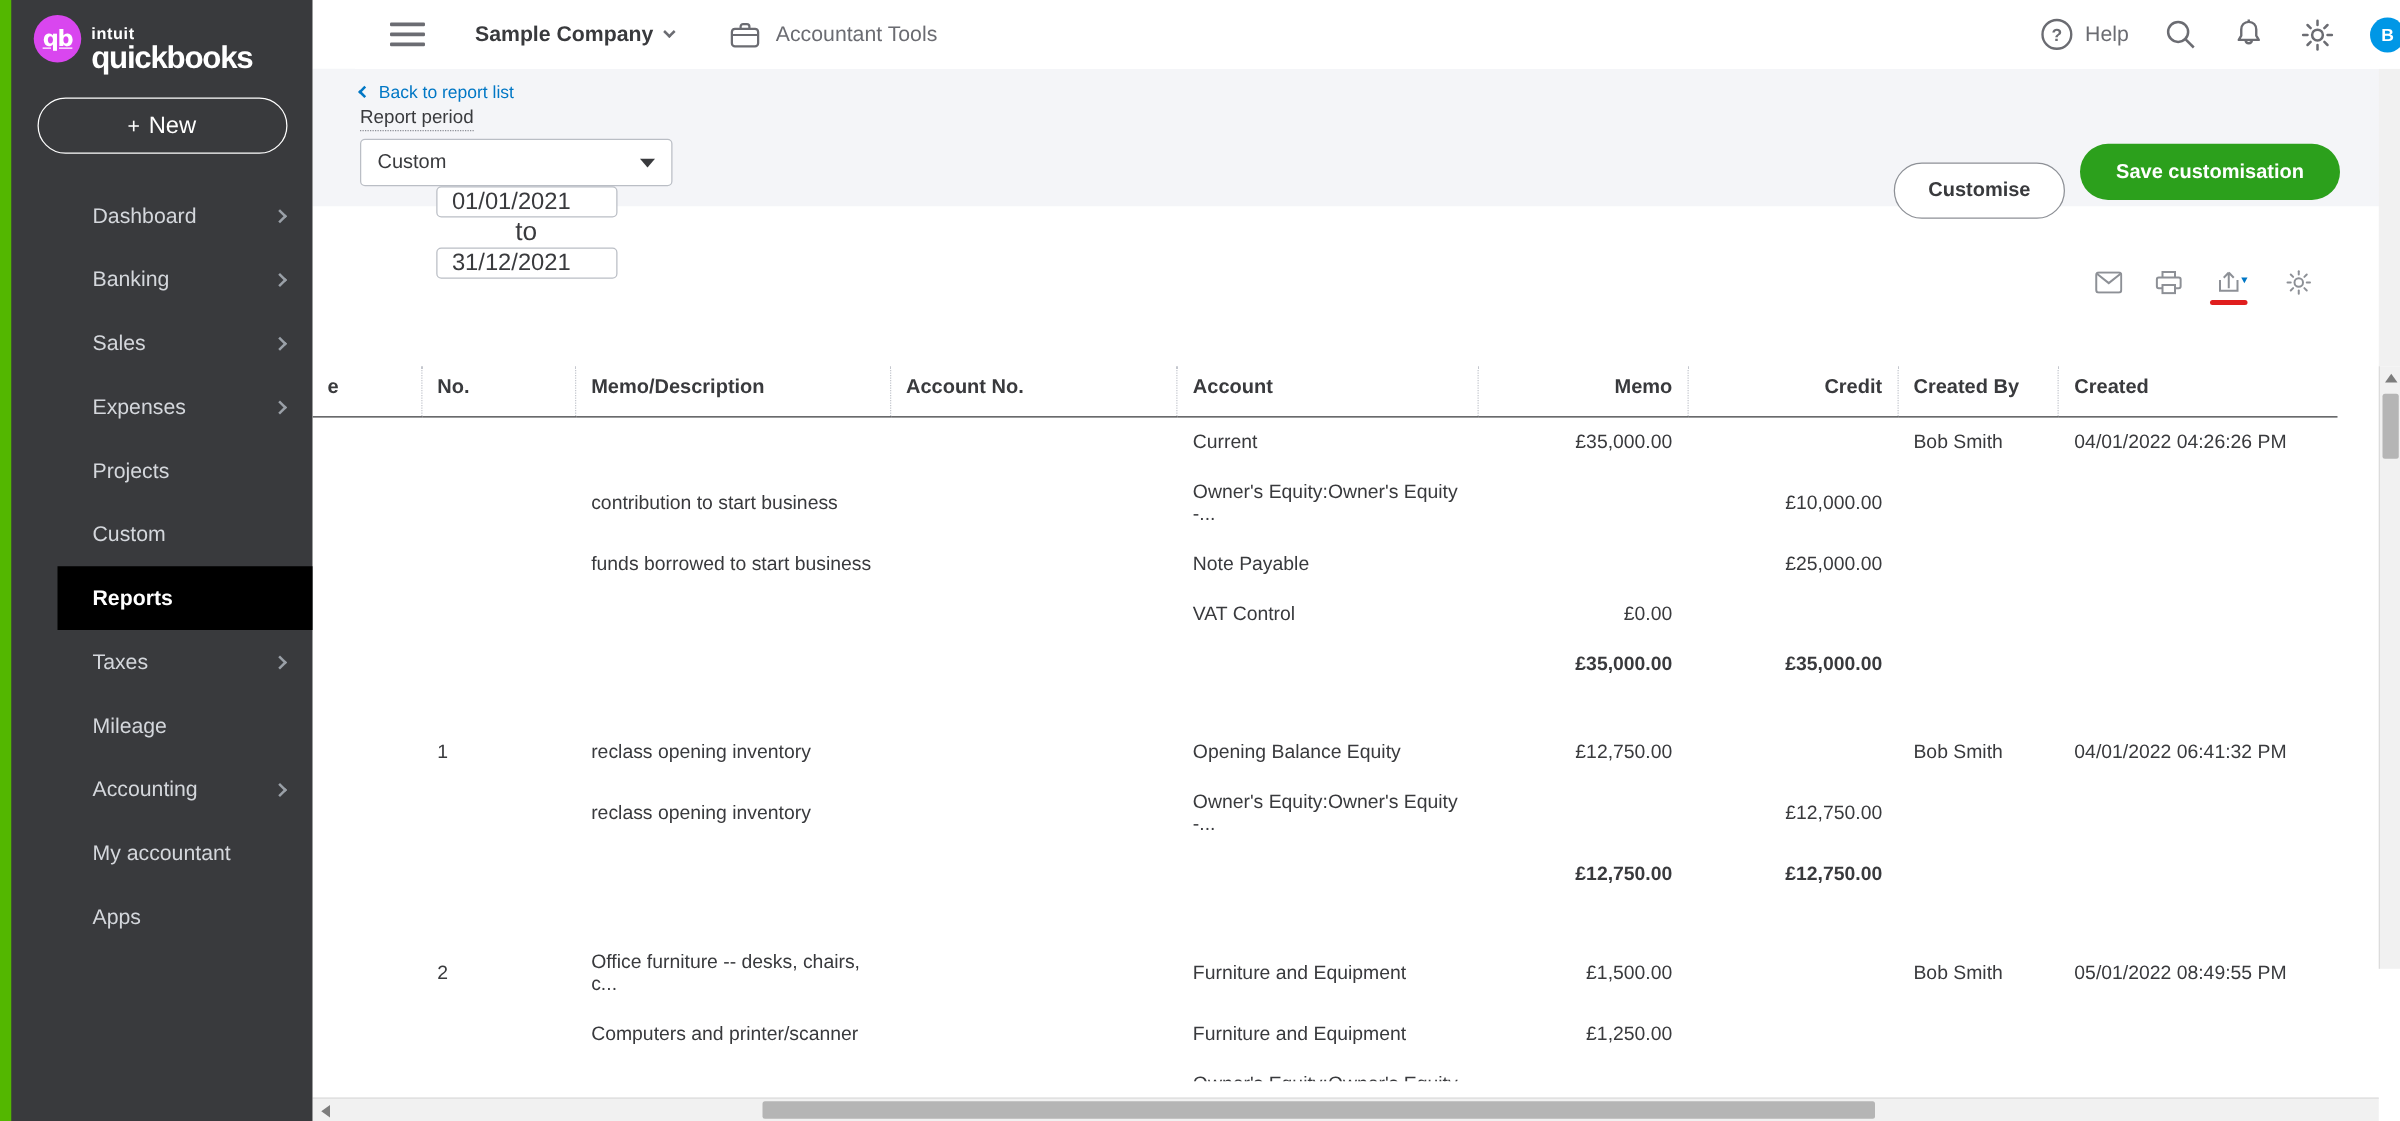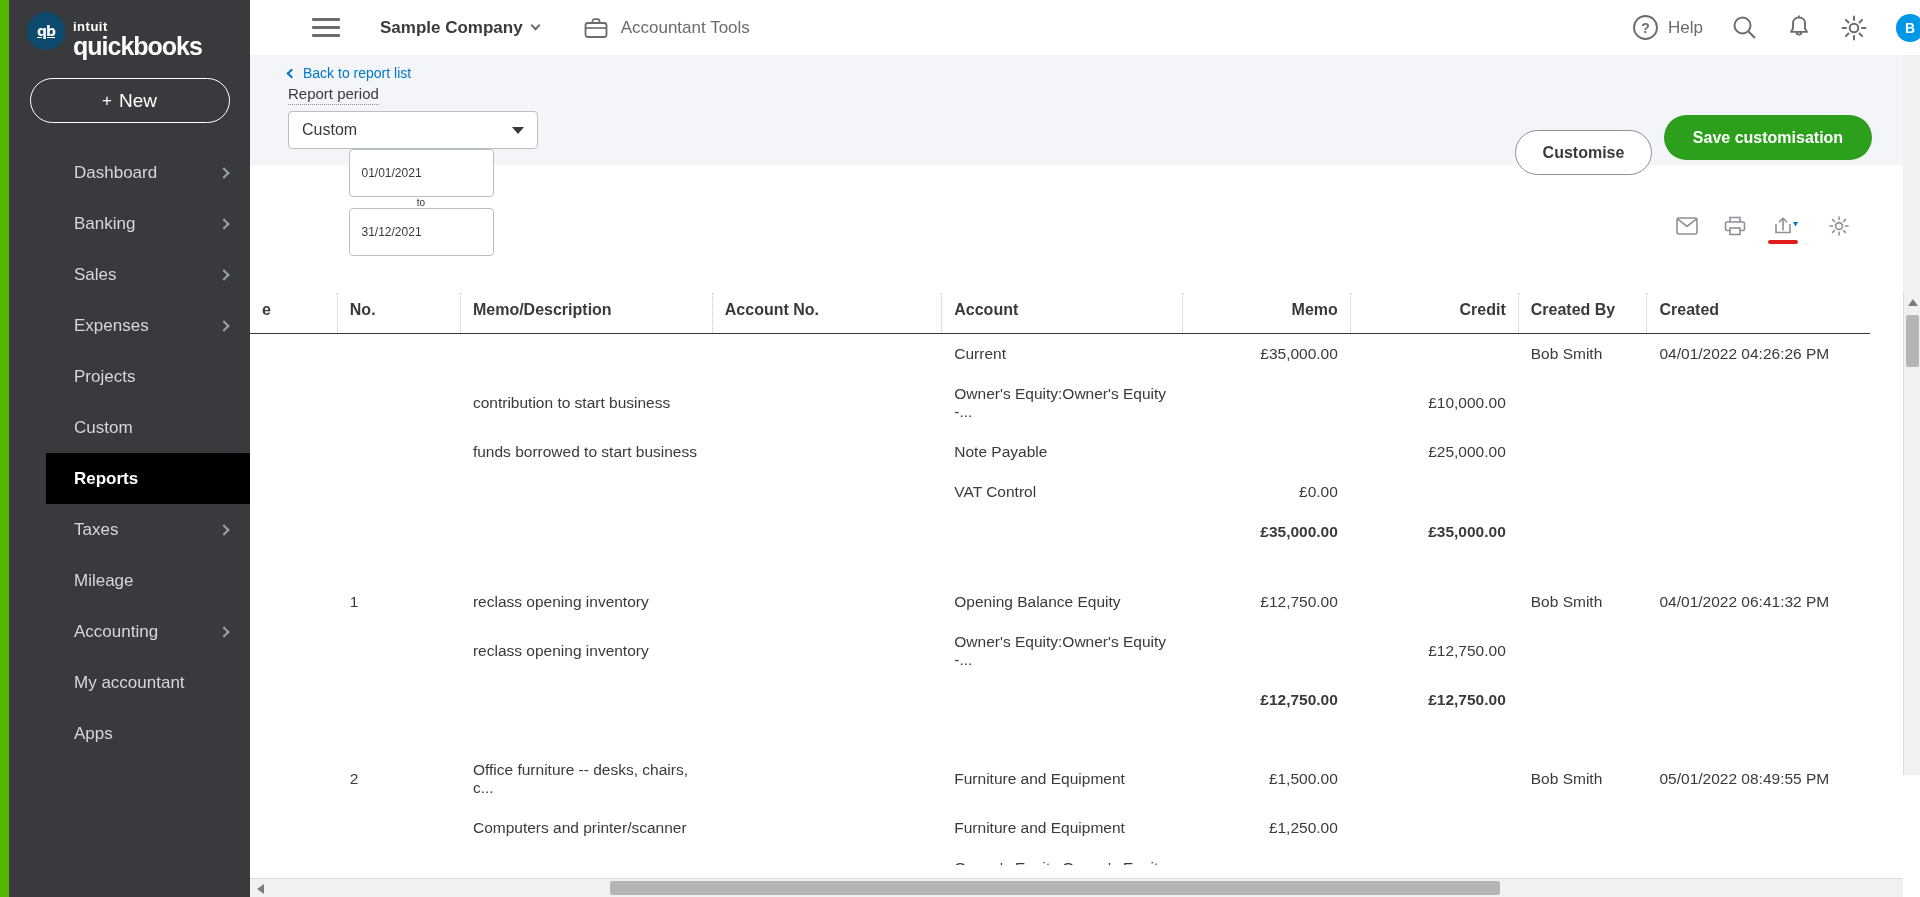--- a/index.html
+++ b/index.html
@@ -10,23 +10,23 @@
   }
   body { position: relative; }
 
   
   #sidebar {
     position: absolute; left: 0; top: 0; width: 250px; height: 897px;
     background: #393a3d; border-left: 9px solid #53b700; z-index: 20;
   }
   #logo-area { height: 62px; display: flex; align-items: center; padding-left: 18px; }
   .qb-mark {
-    width: 38px; height: 38px; border-radius: 50%; background: #0c4a6e;
+    width: 38px; height: 38px; border-radius: 50%; background: #d946ef;
     display: flex; align-items: center; justify-content: center;
-    color: #fff; font-size: 14px; font-weight: bold; letter-spacing: -1px;
+    color: #fff; font-size: 18px; font-weight: bold; letter-spacing: -1px;
     font-family: "DejaVu Sans", sans-serif;
     text-decoration: underline;
   }
   .logo-text { margin-left: 8px; line-height: 1; }
   .logo-intuit { color: #fff; font-size: 13px; font-weight: bold; letter-spacing: 0.5px; display: block; margin-top: 17px; }
   .logo-qb { color: #fff; font-size: 25px; font-weight: bold; letter-spacing: -1px; display: block; margin-top: 1px; }
 
   #new-button {
     margin: 16px auto 0 auto; width: 200px; height: 45px;
     border: 1.5px solid #fff; border-radius: 24px; background: transparent;
@@ -104,25 +104,25 @@
     width: 250px; height: 38px; background: #fff; border: 1px solid #babec5;
     border-radius: 4px; display: flex; align-items: center;
     padding: 0 13px; font-size: 16px; color: #393a3d; cursor: pointer;
   }
   .caret-down {
     margin-left: auto; width: 0; height: 0;
     border-left: 6px solid transparent; border-right: 6px solid transparent;
     border-top: 7px solid #393a3d;
   }
   .date-input {
-    width: 145px; height: 48px; background: #fff; border: 1px solid #babec5;
-    border-radius: 4px; padding: 0 12px; font-size: 12px; color: #393a3d;
+    width: 145px; height: 25px; background: #fff; border: 1px solid #babec5;
+    border-radius: 4px; padding: 0 12px; font-size: 19px; color: #393a3d;
     font-family: "Liberation Sans", sans-serif;
   }
-  #period-controls .to-label { margin: 0 2px; font-size: 10px; color: #393a3d; }
+  #period-controls .to-label { margin: 0 2px; font-size: 21px; color: #393a3d; }
   #period-select { margin-right: 16px; }
   #btn-customise {
     position: absolute; right: 268px; top: 60px; width: 137px; height: 45px;
     border: 1px solid #8d9096; border-radius: 24px; background: #fff;
     color: #393a3d; font-size: 16px; font-weight: bold; cursor: pointer;
     font-family: "Liberation Sans", sans-serif;
     margin-top: 15px;
   }
   #btn-save-custom {
     position: absolute; right: 48px; top: 60px; width: 208px; height: 45px;

